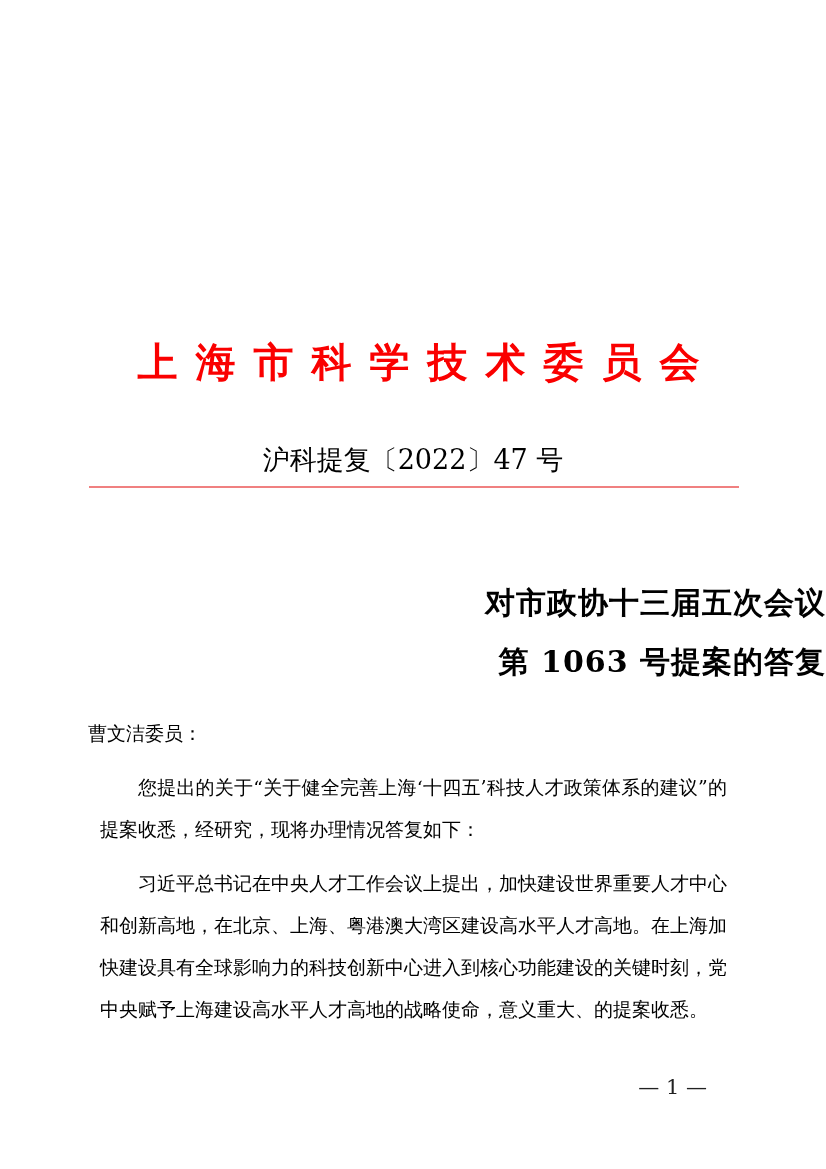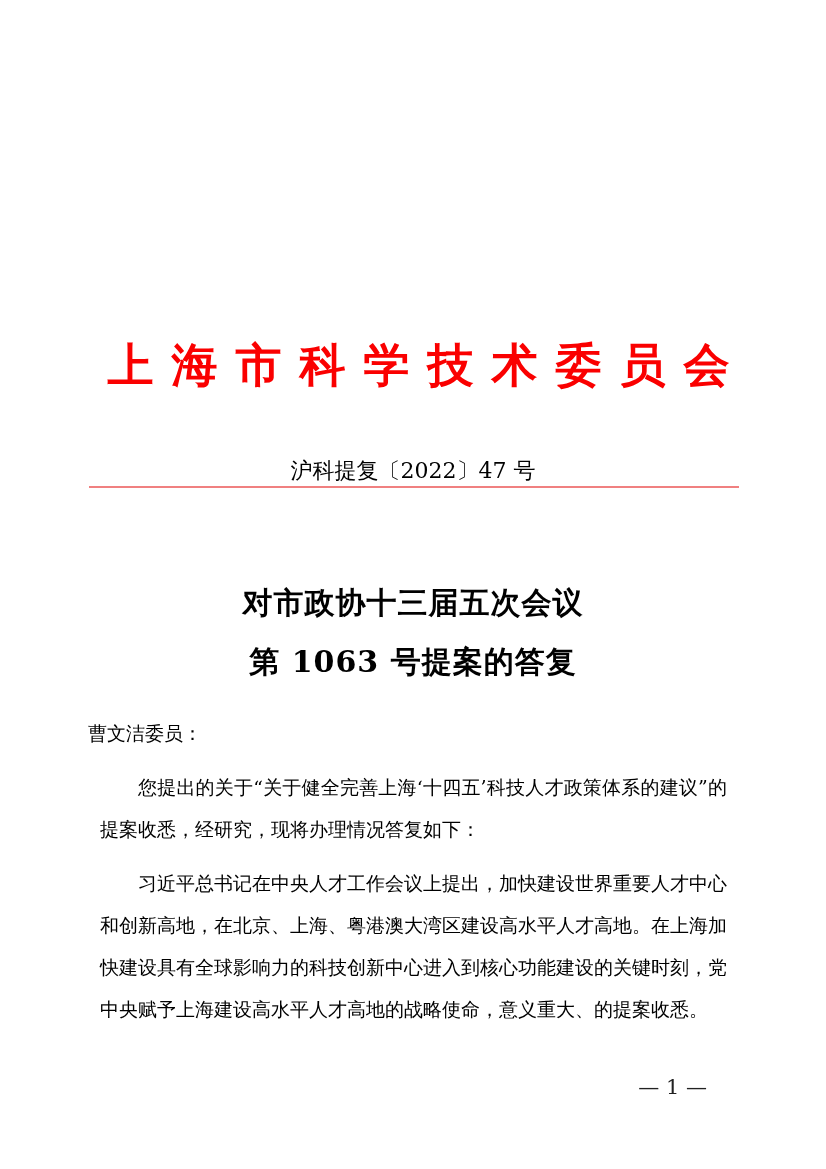--- a/index.html
+++ b/index.html
@@ -22,53 +22,53 @@
     margin:0 auto;
   }
   .agency-title{
     position:absolute;
     top:340px;
     left:0;
     right:0;
     text-align:center;
     font-family:"DejaVu Sans","Liberation Sans",sans-serif;
     font-weight:700;
-    font-size:46px;
+    font-size:40px;
     line-height:1.1;
     letter-spacing:18px;
     text-indent:18px;
     color:var(--agency-red);
     white-space:nowrap;
     padding-left:11px;
   }
   .doc-number{
     position:absolute;
-    top:457px;
+    top:446px;
     left:0;
     right:0;
     text-align:center;
     font-family:"DejaVu Serif","Liberation Serif",serif;
-    font-size:22px;
+    font-size:27px;
     line-height:28px;
     color:var(--text-black);
   }
   .red-rule{
     position:absolute;
     top:486px;
     left:89px;
     width:650px;
     height:2px;
     background:var(--rule-red);
   }
   .doc-title{
     position:absolute;
     top:573px;
     left:0;
     right:0;
-    text-align:center;
+    text-align:right;
     font-family:"DejaVu Serif","Liberation Serif",serif;
     font-weight:700;
     font-size:30px;
     line-height:59px;
     letter-spacing:1px;
     color:var(--text-black);
   }
   .body-text{
     position:absolute;
     top:712px;

